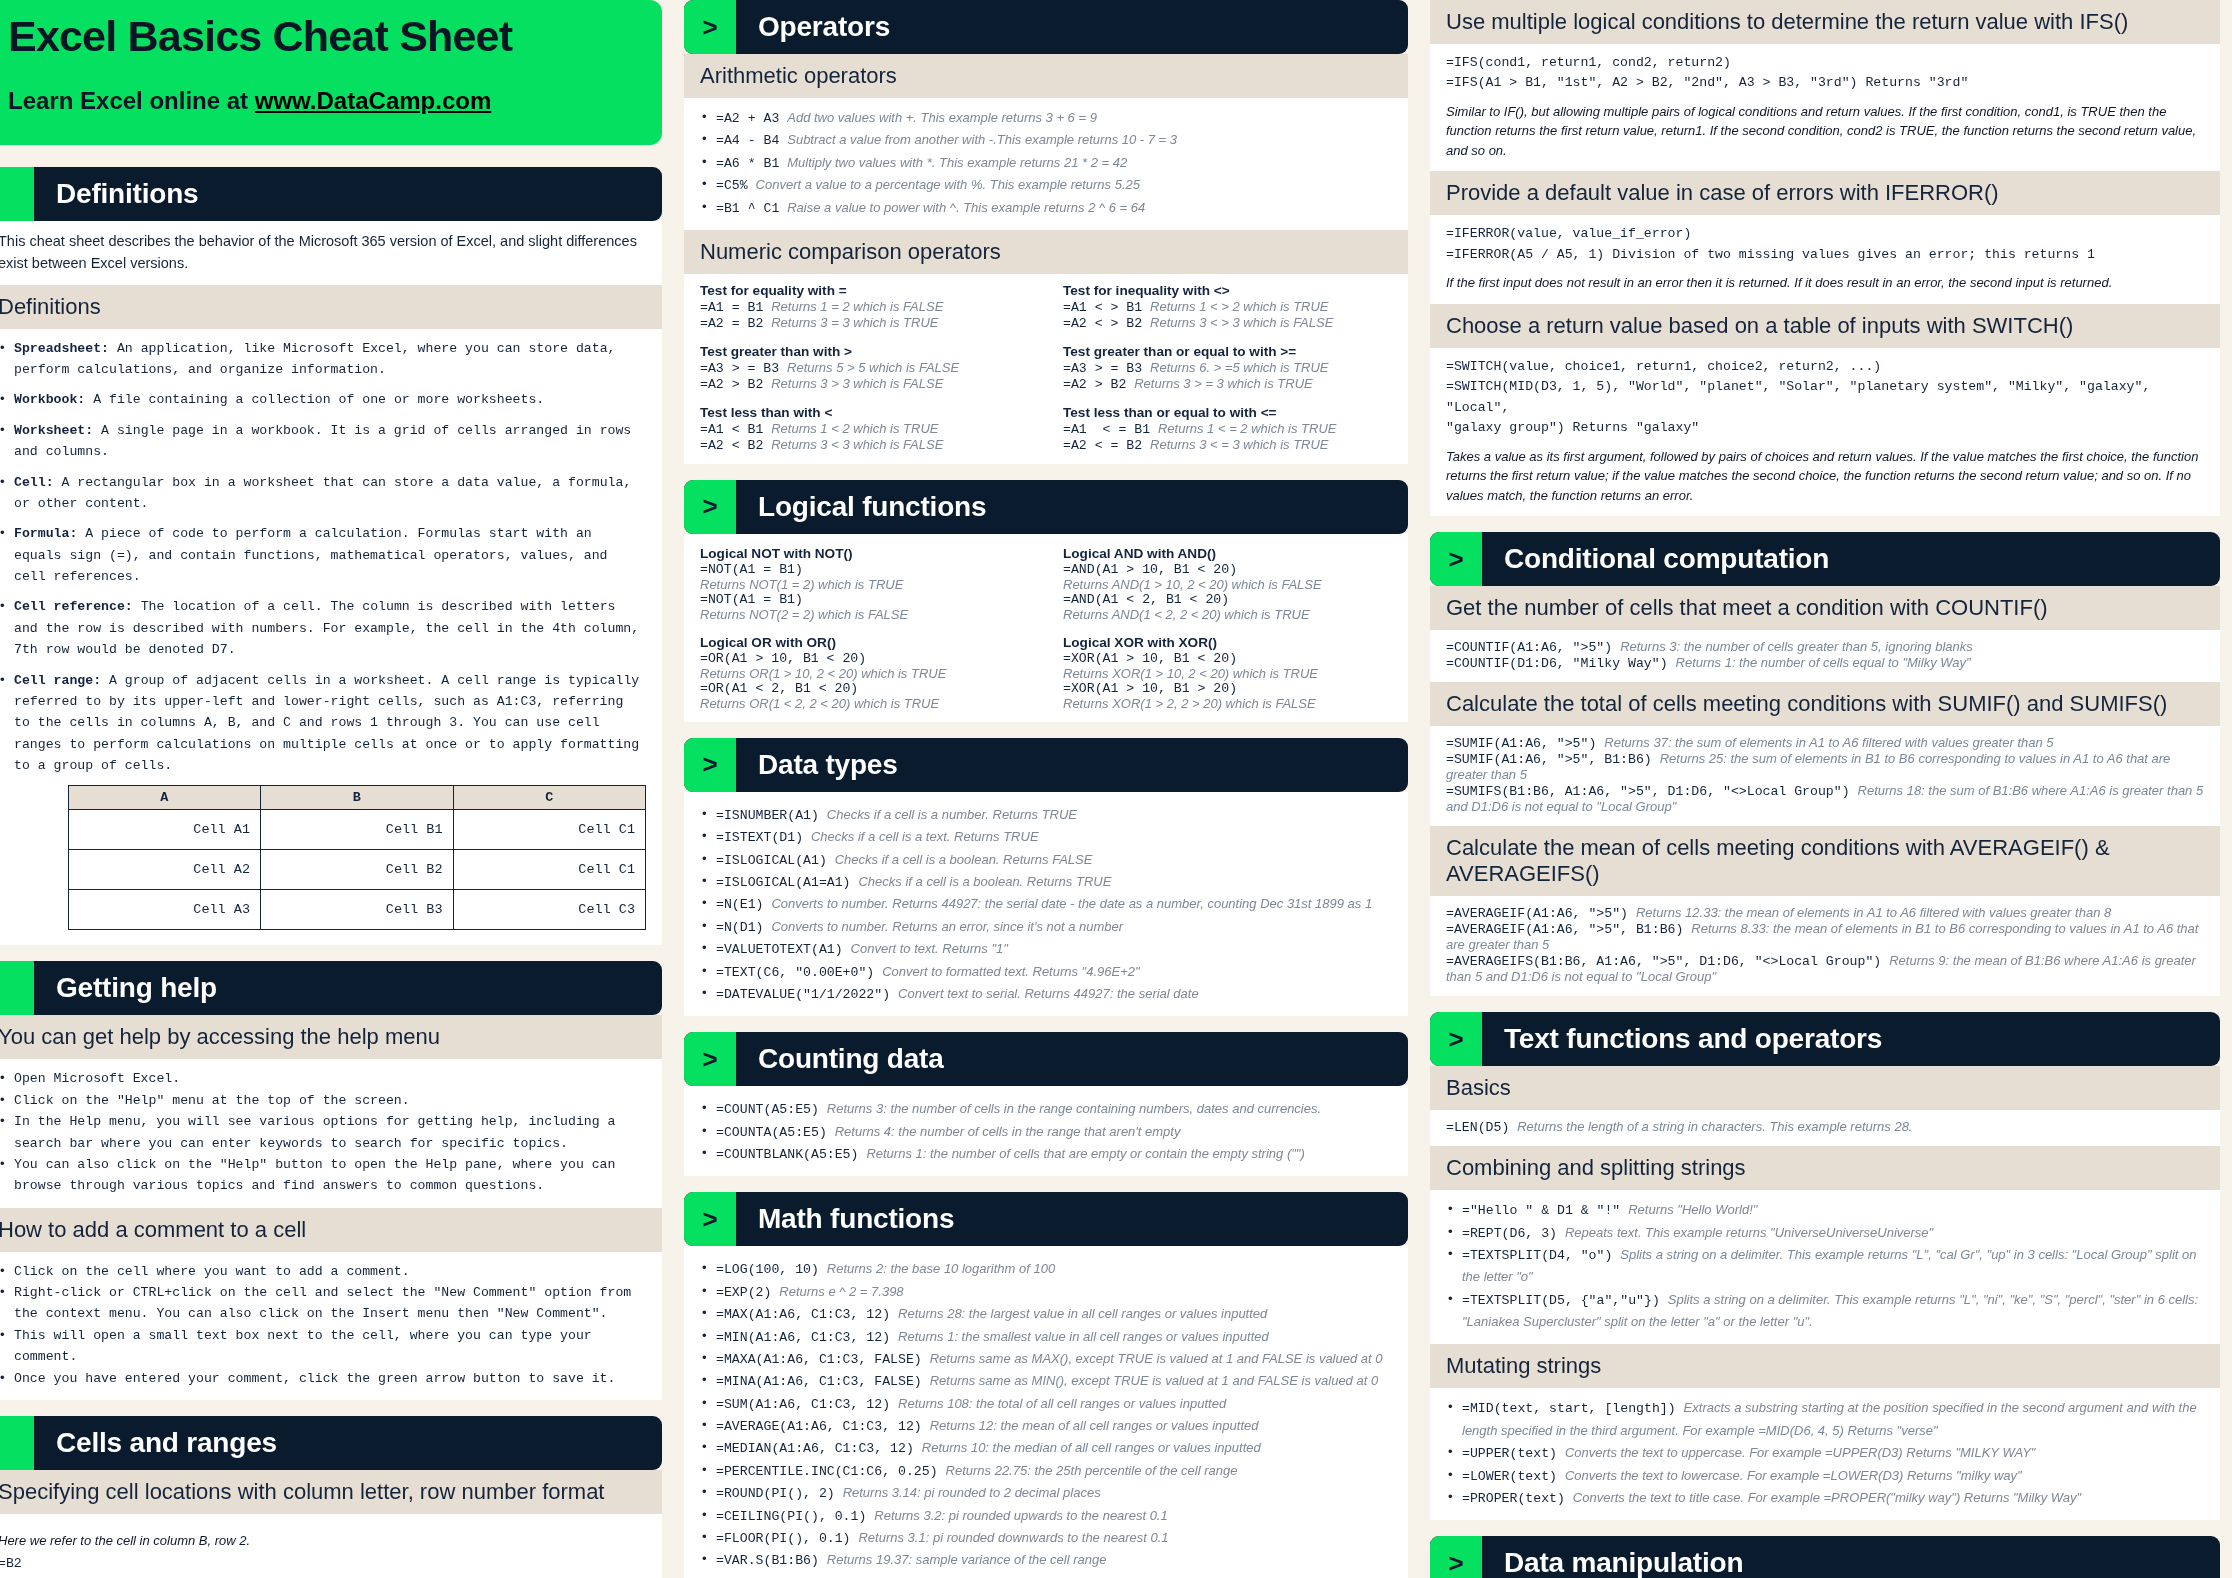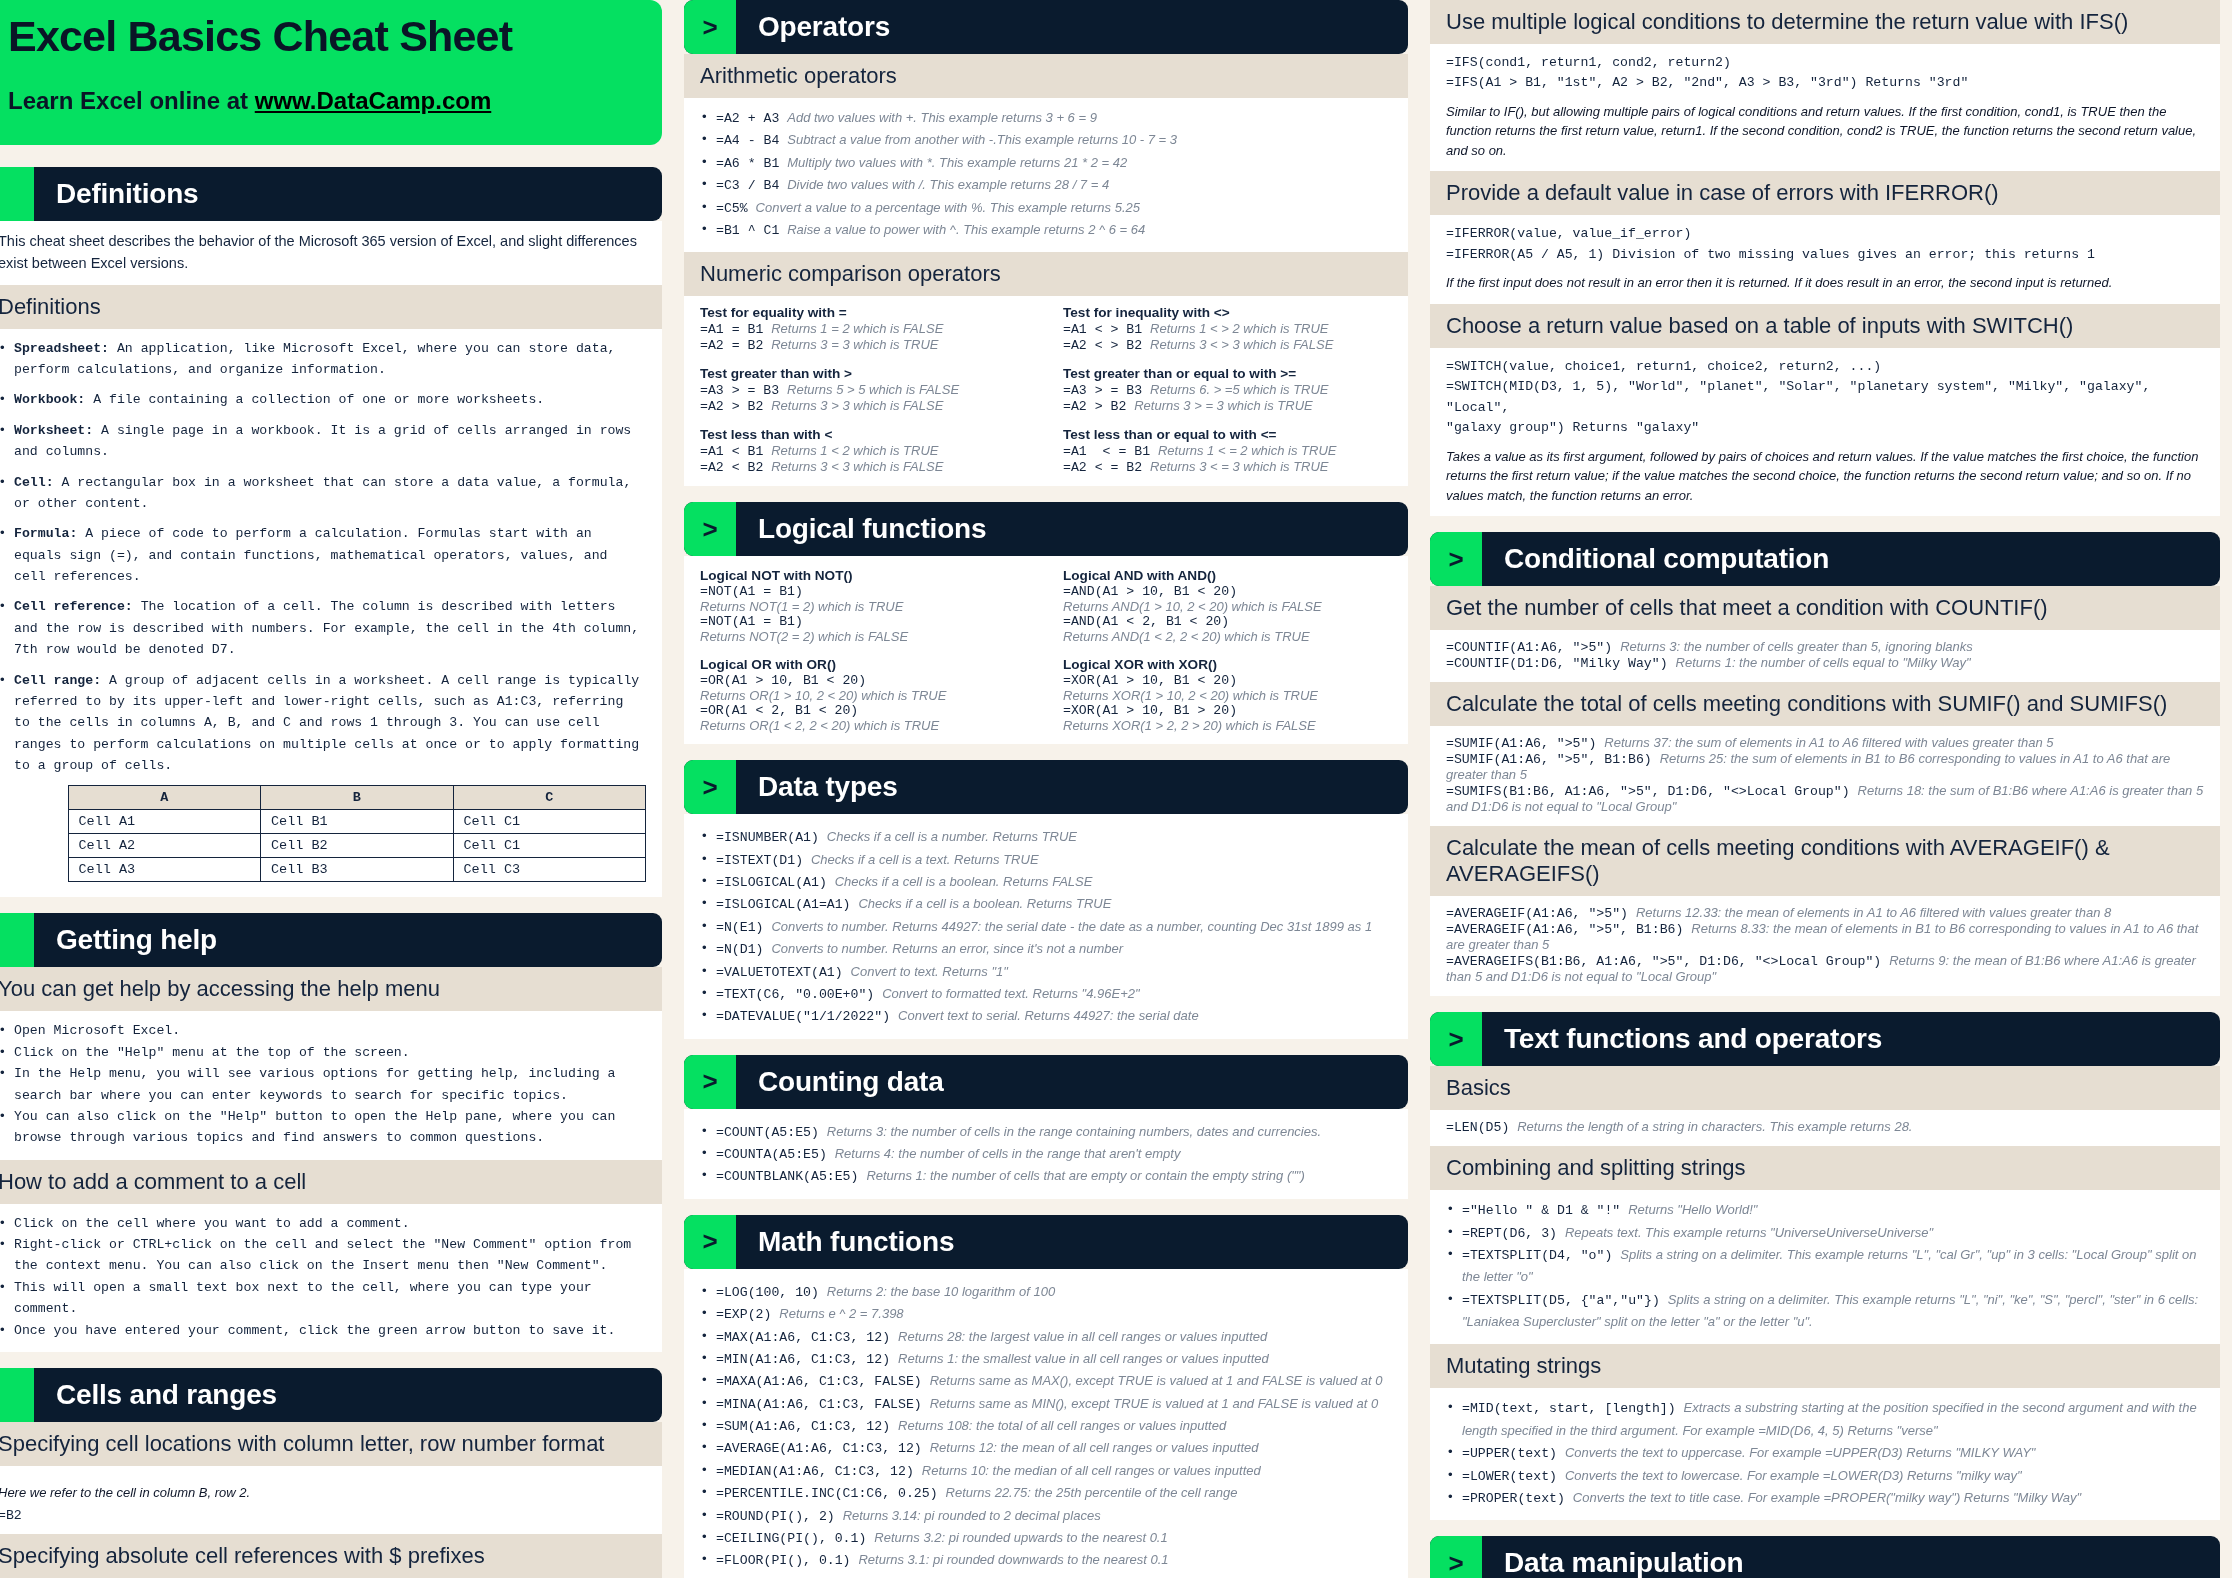--- a/index.html
+++ b/index.html
@@ -145,22 +145,22 @@
   }
   table.xl th {
     background: #e6ded2;
     border: 1.5px solid #14243d;
     padding: 4px 6px;
     font-weight: 700;
     text-align: center;
   }
   table.xl td {
     border: 1.5px solid #14243d;
-    padding: 4px 10px;
-    text-align: left;
+    padding: 12px 10px;
+    text-align: right;
     background: #fff;
   }
 </style>
 </head>
 <body>
 
 <div class="sheet">
 
   <div class="col col-left">
 
@@ -270,21 +270,20 @@
       <div class="sec-head">
         <div class="sec-chev">&gt;</div>
         <div class="sec-title">Operators</div>
       </div>
       <div class="sub-head">Arithmetic operators</div>
       <div class="body-box">
         <ul class="items">
           <li><span>=A2 + A3</span> <span class="desc">Add two values with +. This example returns 3 + 6 = 9</span></li>
           <li><span>=A4 - B4</span> <span class="desc">Subtract a value from another with -.This example returns 10 - 7 = 3</span></li>
           <li><span>=A6 * B1</span> <span class="desc">Multiply two values with *. This example returns 21 * 2 = 42</span></li>
-          <li><span>=C3 / B4</span> <span class="desc">Divide two values with /. This example returns 28 / 7 = 4</span></li>
           <li><span>=C5%</span> <span class="desc">Convert a value to a percentage with %. This example returns 5.25</span></li>
           <li><span>=B1 ^ C1</span> <span class="desc">Raise a value to power with ^. This example returns 2 ^ 6 = 64</span></li>
         </ul>
       </div>
       <div class="sub-head">Numeric comparison operators</div>
       <div class="body-box">
         <div class="twocol">
           <div>
             <div class="minihead">Test for equality with =</div>
             <div class="code"><span>=A1 = B1</span> <span class="desc">Returns 1 = 2 which is FALSE</span></div>

